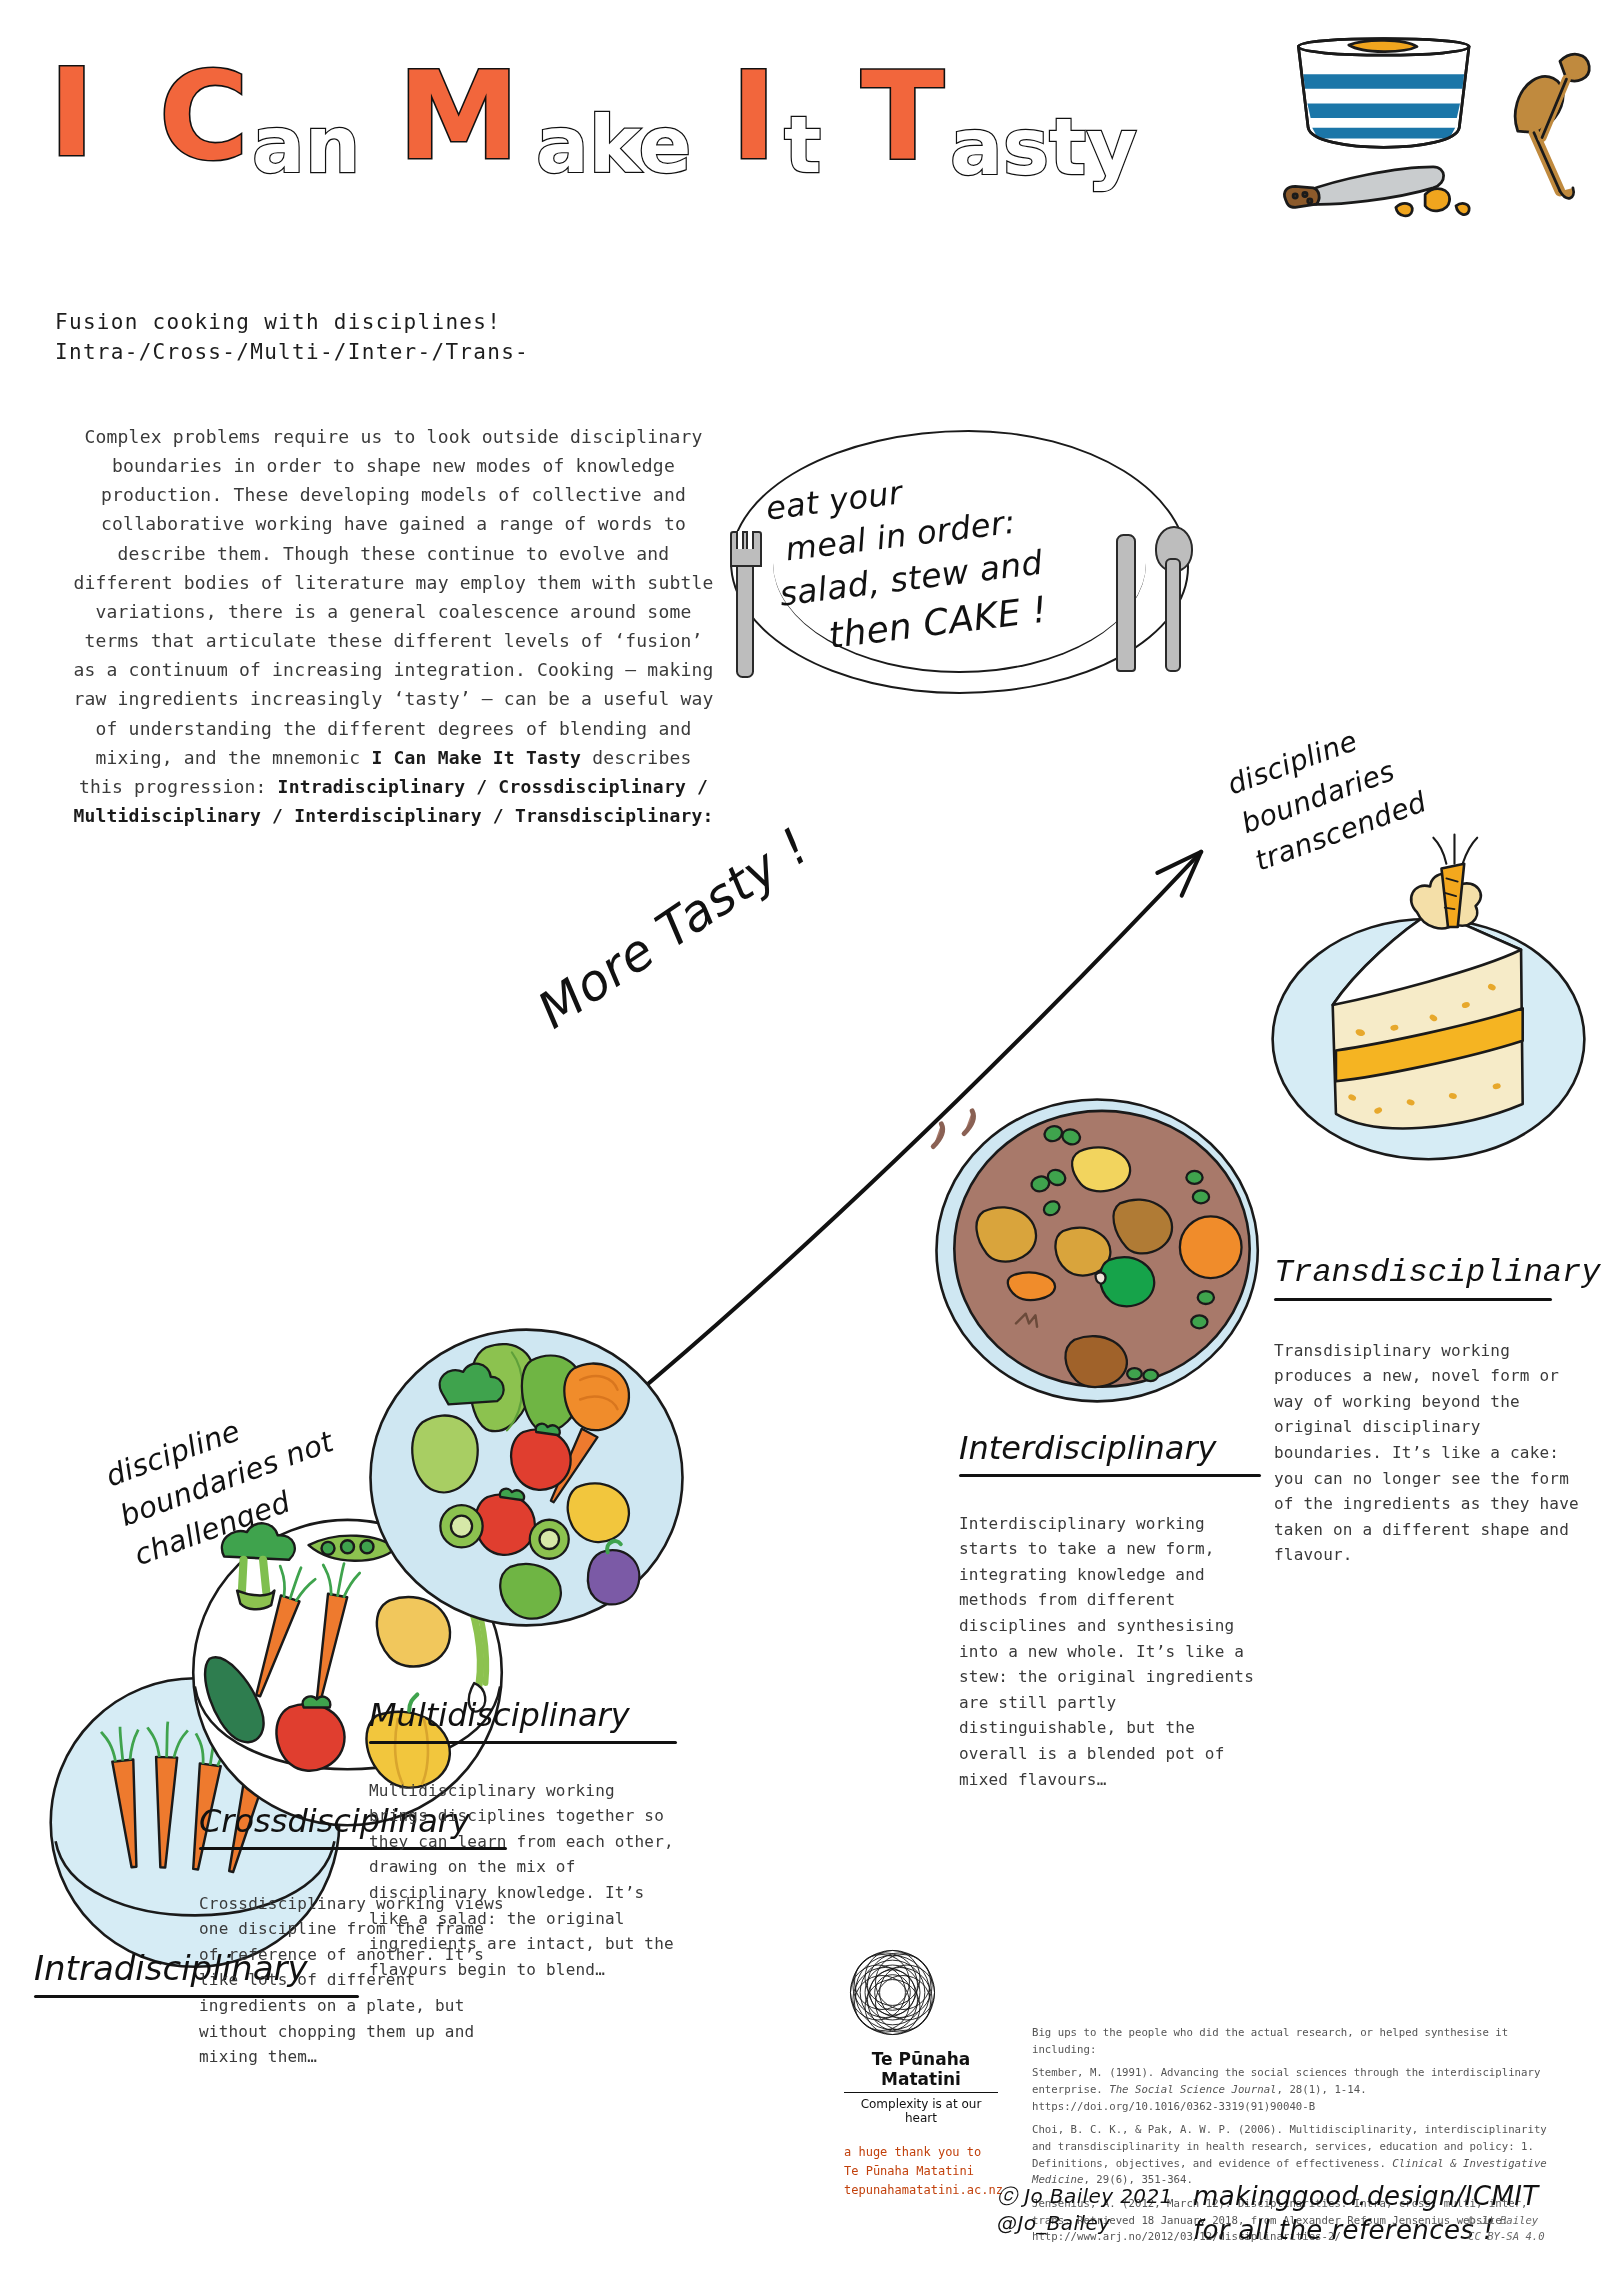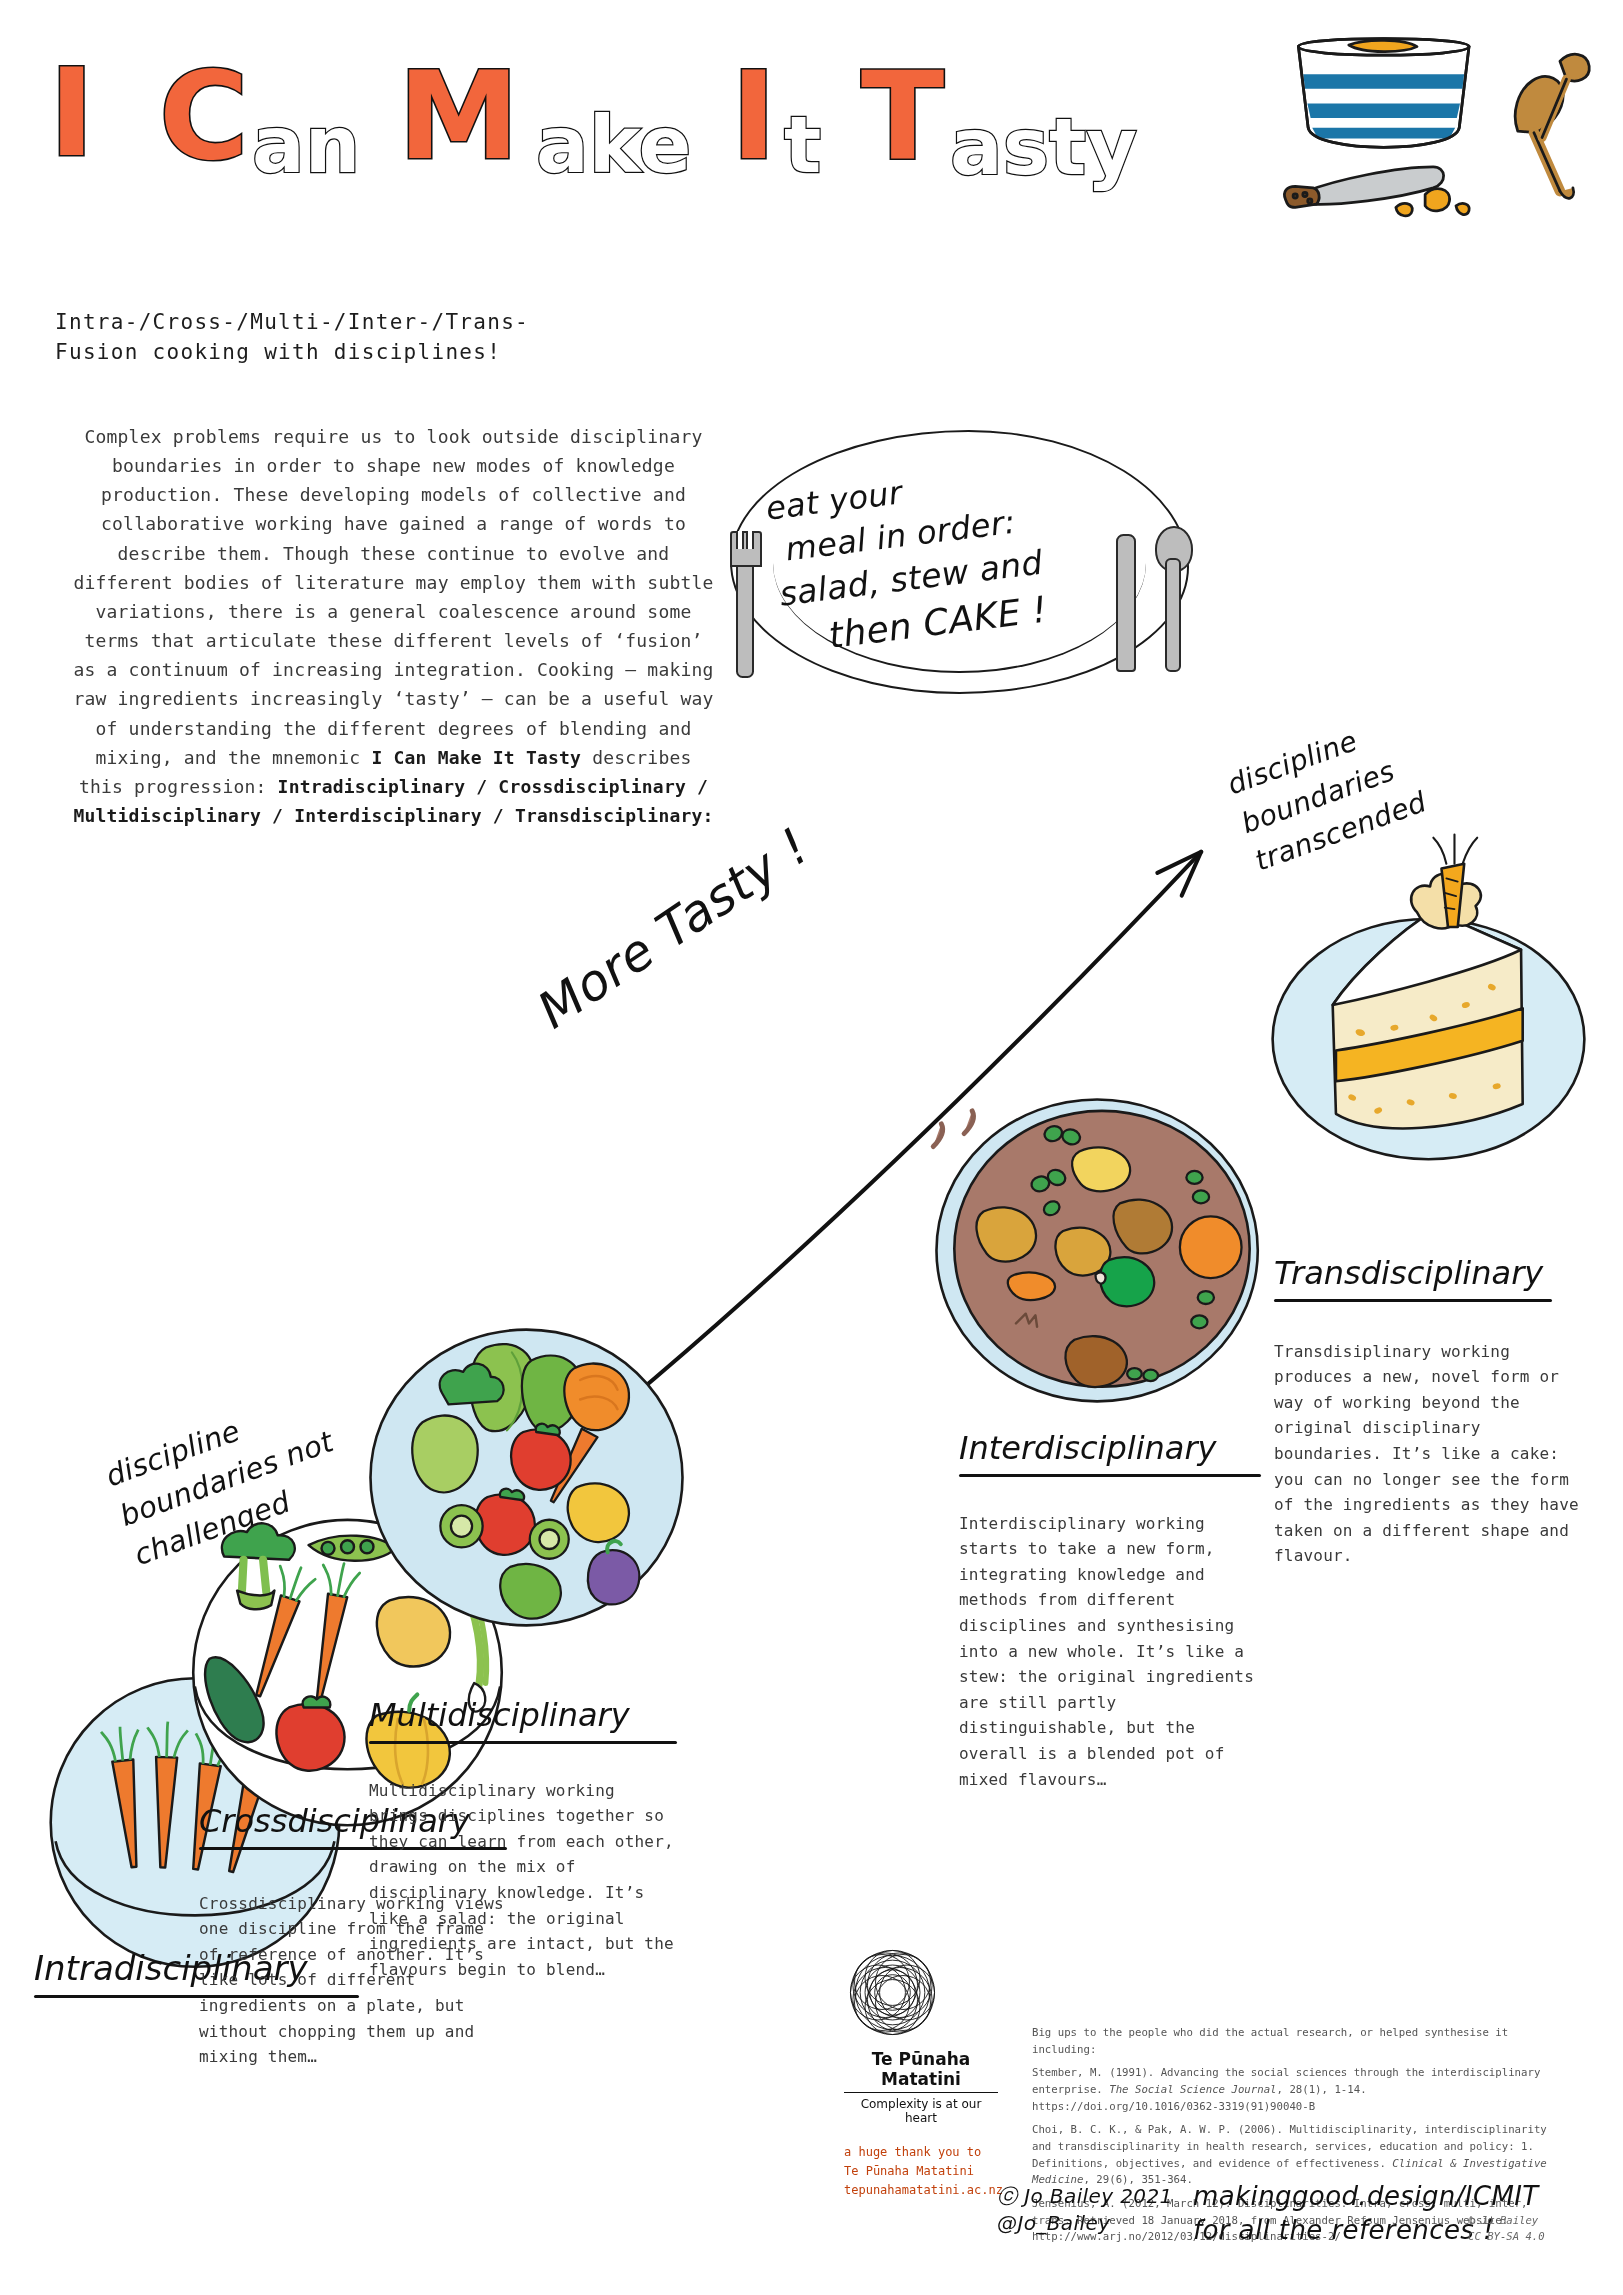--- a/index.html
+++ b/index.html
@@ -138,22 +138,22 @@
       <circle cx="38" cy="200" r="2.6" fill="#5a3a1a"></circle>
       <circle cx="44" cy="208" r="2.6" fill="#5a3a1a"></circle>
 
       <path d="M186 200 C198 188 218 192 216 208 C214 222 192 224 186 214 Z" fill="#F0A51E"></path>
       <path d="M150 216 C158 208 172 210 170 220 C168 230 152 228 150 216 Z" fill="#F0A51E"></path>
       <path d="M224 214 C232 208 242 212 240 220 C238 228 226 226 224 214 Z" fill="#F0A51E"></path>
     </g>
   </svg>
 
   <div class="abs mono" id="subtitle">
+    <div>Fusion cooking with disciplines!</div>
     <div>Intra-/Cross-/Multi-/Inter-/Trans-</div>
-    <div>Fusion cooking with disciplines!</div>
   </div>
 
   <div class="abs mono" id="intro"><span>Complex problems require us to look outside disciplinary boundaries in order to shape new modes of knowledge production. These developing models of collective and collaborative working have gained a range of words to describe them. Though these continue to evolve and different bodies of literature may employ them with subtle variations, there is a general coalescence around some terms that articulate these different levels of ‘fusion’ as a continuum of increasing integration. Cooking – making raw ingredients increasingly ‘tasty’ – can be a useful way of understanding the different degrees of blending and mixing, and the mnemonic </span><b>I Can Make It Tasty</b><span> describes this progression: </span><b>Intradisciplinary / Crossdisciplinary / Multidisciplinary / Interdisciplinary / Transdisciplinary:</b></div>
 
   <div class="abs" id="plate-note">
     <div id="plate-oval"></div>
     <div class="cutlery" id="fork-handle"></div>
     <div class="cutlery" id="fork-head">
       <div class="fork-tine" style="left:4.9px;"></div>
       <div class="fork-tine" style="left:14.6px;"></div>
@@ -374,21 +374,21 @@
         <ellipse cx="188" cy="338" rx="5" ry="3.5" transform="rotate(20 188 338)"></ellipse>
         <ellipse cx="148" cy="348" rx="5" ry="3.5" transform="rotate(-22 148 348)"></ellipse>
         <ellipse cx="240" cy="330" rx="5" ry="3.5" transform="rotate(14 240 330)"></ellipse>
         <ellipse cx="294" cy="318" rx="5" ry="3.5" transform="rotate(-10 294 318)"></ellipse>
         <ellipse cx="116" cy="332" rx="5" ry="3.5" transform="rotate(26 116 332)"></ellipse>
       </g>
     </g>
   </svg>
 
   <div class="abs" style="left:1274px;top:1254px;width:325px;">
-    <div class="stage-title" style="font-size:32px;">Transdisciplinary</div>
+    <div class="stage-title" style="font-size:32px;font-family:Liberation Mono, monospace;">Transdisciplinary</div>
     <div class="stage-rule" style="width:278px;margin-top:6.5px;"></div>
     <div class="stage-body" style="margin-top:37px;width:310px;">Transdisiplinary working produces a new, novel form or way of working beyond the original disciplinary boundaries. It’s like a cake: you can no longer see the form of the ingredients as they have taken on a different shape and flavour.</div>
   </div>
 
   <div class="abs" id="logo-box">
     <svg id="logo-mark" viewBox="0 0 120 120">
       <g fill="none" stroke="#111" stroke-width="1.1">
         <circle cx="60" cy="60" r="52"></circle>
           <circle cx="60" cy="60" r="46"></circle>
         <circle cx="60" cy="60" r="40"></circle>

